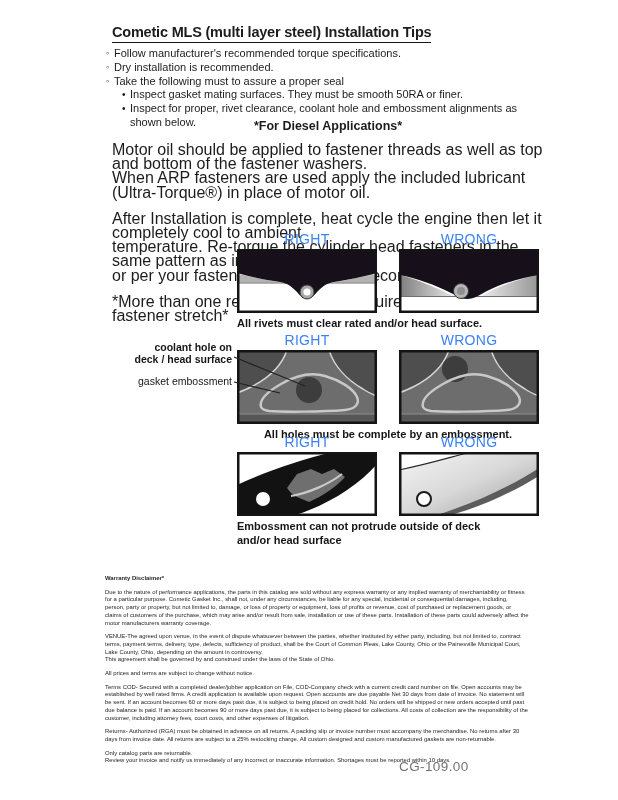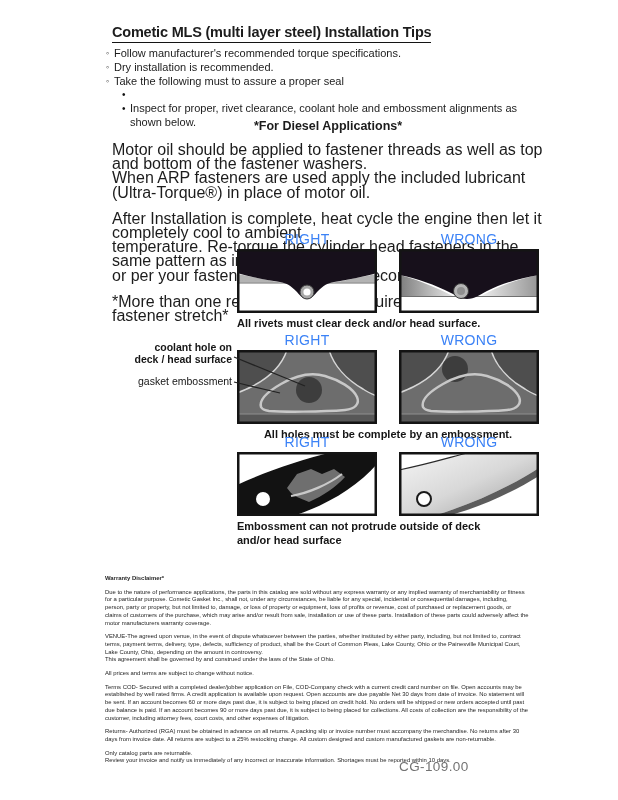--- a/index.html
+++ b/index.html
@@ -64,20 +64,21 @@
       <span class="bullet-marker">◦</span>
       <span>Dry installation is recommended.</span>
     </div>
     <div class="bullet-row">
       <span class="bullet-marker">◦</span>
       <span>Take the following must to assure a proper seal</span>
     </div>
     <div class="sub-bullets">
       <div class="bullet-row">
         <span class="bullet-marker">•</span>
+        <span>Inspect gasket mating surfaces.  They must be smooth 50RA or finer.</span>
       </div>
       <div class="bullet-row">
         <span class="bullet-marker">•</span>
         <span>Inspect for proper, rivet clearance, coolant hole and embossment alignments as shown below.</span>
       </div>
     </div>
   </div>
 
   <div class="diesel">
     <h2 class="diesel-heading">*For Diesel Applications*</h2>
@@ -120,21 +121,21 @@
         <path d="M1,26 C20,31 38,39 54,47 L1,47 Z" fill="url(#gw1)"></path>
         <path d="M139,26 C118,30 98,38 82,47 L139,47 Z" fill="url(#gw2)"></path>
         <rect x="1" y="47.5" width="138" height="15" fill="#ffffff"></rect>
         <line x1="1" y1="47.5" x2="139" y2="47.5" stroke="#4a4a4a" stroke-width="0.8"></line>
         <path d="M0,0 H140 V26 C120,29 102,35 88,42 C80,46 76,50 68,50 C60,50 58,47 52,44 C36,36 18,29 0,26 Z" fill="#17101b"></path>
         <circle cx="62" cy="42" r="7.5" fill="#b5b5b5" stroke="#3a3a3a" stroke-width="1"></circle>
         <circle cx="62" cy="42" r="4" fill="#8f8f8f"></circle>
         <rect x="1.25" y="1.25" width="137.5" height="61.5" fill="none" stroke="#141414" stroke-width="2.5"></rect>
       </svg>
     </div>
-    <div class="diag-caption">All rivets must clear deck and/or head surface.</div>
+    <div class="diag-caption">All rivets must clear rated and/or head surface.</div>
   </div>
 
   <div class="diag-row" style="top:332px;">
     <div class="diag-labels">
       <div class="diag-label">RIGHT</div>
       <div class="diag-label">WRONG</div>
     </div>
     <div class="diag-boxes">
       <svg width="140" height="74" viewBox="0 0 140 74">
         <rect width="140" height="74" fill="#6d6d6d"></rect>

